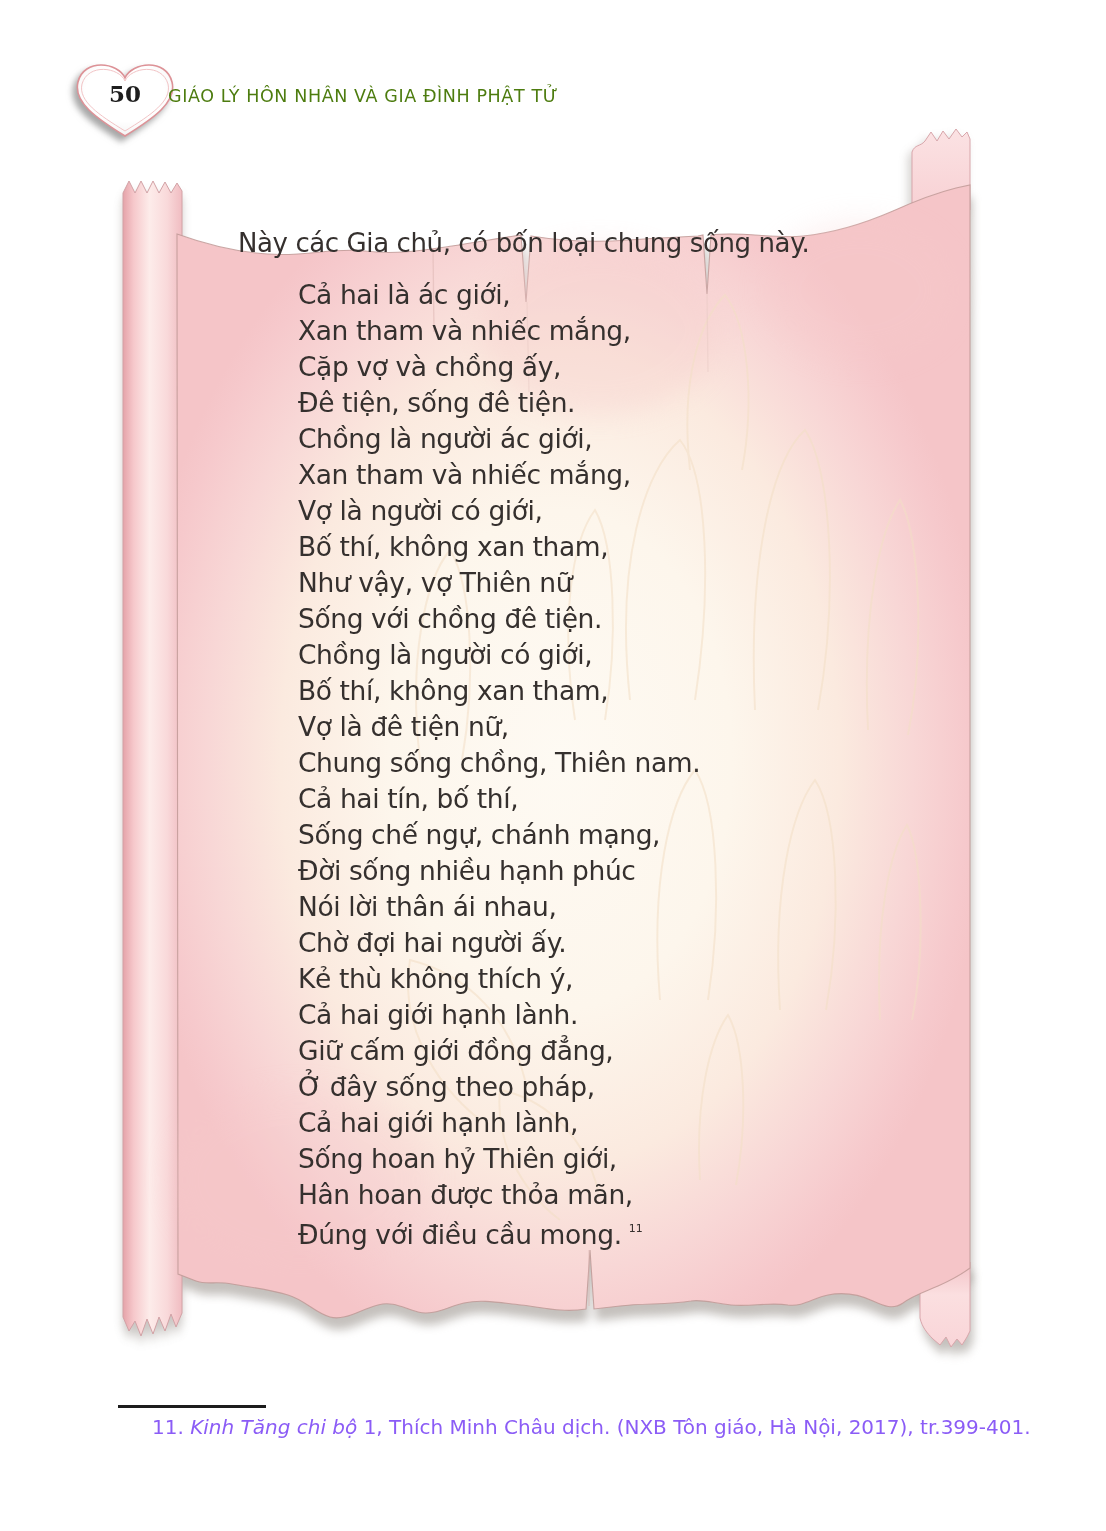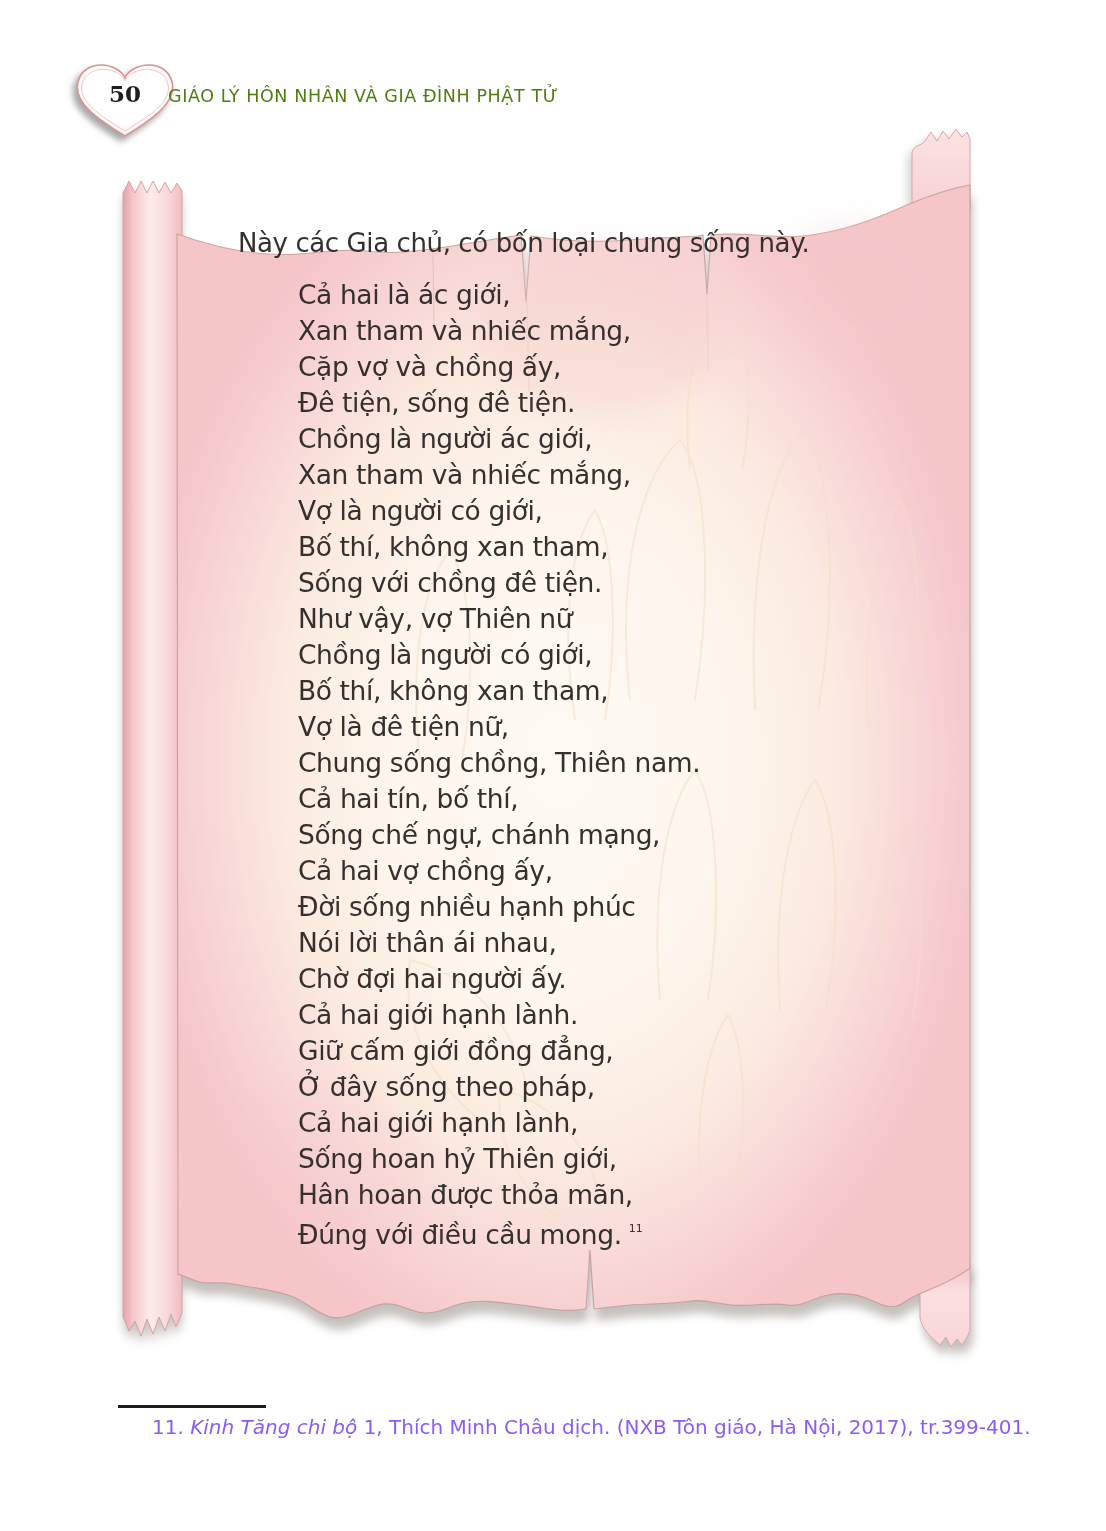--- a/index.html
+++ b/index.html
@@ -161,32 +161,32 @@
   <div class="intro-line">Này các Gia chủ, có bốn loại chung sống này.</div>
   <div class="poem">
       <div class="poem-line"><span>Cả hai là ác giới,</span></div>
       <div class="poem-line"><span>Xan tham và nhiếc mắng,</span></div>
       <div class="poem-line"><span>Cặp vợ và chồng ấy,</span></div>
       <div class="poem-line"><span>Đê tiện, sống đê tiện.</span></div>
       <div class="poem-line"><span>Chồng là người ác giới,</span></div>
       <div class="poem-line"><span>Xan tham và nhiếc mắng,</span></div>
       <div class="poem-line"><span>Vợ là người có giới,</span></div>
       <div class="poem-line"><span>Bố thí, không xan tham,</span></div>
+      <div class="poem-line"><span>Như vậy, vợ Thiên nữ</span></div>
       <div class="poem-line"><span>Sống với chồng đê tiện.</span></div>
-      <div class="poem-line"><span>Như vậy, vợ Thiên nữ</span></div>
       <div class="poem-line"><span>Chồng là người có giới,</span></div>
       <div class="poem-line"><span>Bố thí, không xan tham,</span></div>
       <div class="poem-line"><span>Vợ là đê tiện nữ,</span></div>
       <div class="poem-line"><span>Chung sống chồng, Thiên nam.</span></div>
       <div class="poem-line"><span>Cả hai tín, bố thí,</span></div>
       <div class="poem-line"><span>Sống chế ngự, chánh mạng,</span></div>
-      <div class="poem-line"><span>Cả hai vợ chồng ấy,</span></div>
       <div class="poem-line"><span>Đời sống nhiều hạnh phúc</span></div>
       <div class="poem-line"><span>Nói lời thân ái nhau,</span></div>
       <div class="poem-line"><span>Chờ đợi hai người ấy.</span></div>
+      <div class="poem-line"><span>Kẻ thù không thích ý,</span></div>
       <div class="poem-line"><span>Cả hai giới hạnh lành.</span></div>
       <div class="poem-line"><span>Giữ cấm giới đồng đẳng,</span></div>
       <div class="poem-line"><span>Ở đây sống theo pháp,</span></div>
       <div class="poem-line"><span>Cả hai giới hạnh lành,</span></div>
       <div class="poem-line"><span>Sống hoan hỷ Thiên giới,</span></div>
       <div class="poem-line"><span>Hân hoan được thỏa mãn,</span></div>
       <div class="poem-line"><span>Đúng với điều cầu mong.</span><sup>11</sup></div>
     </div>
 </div>
 

